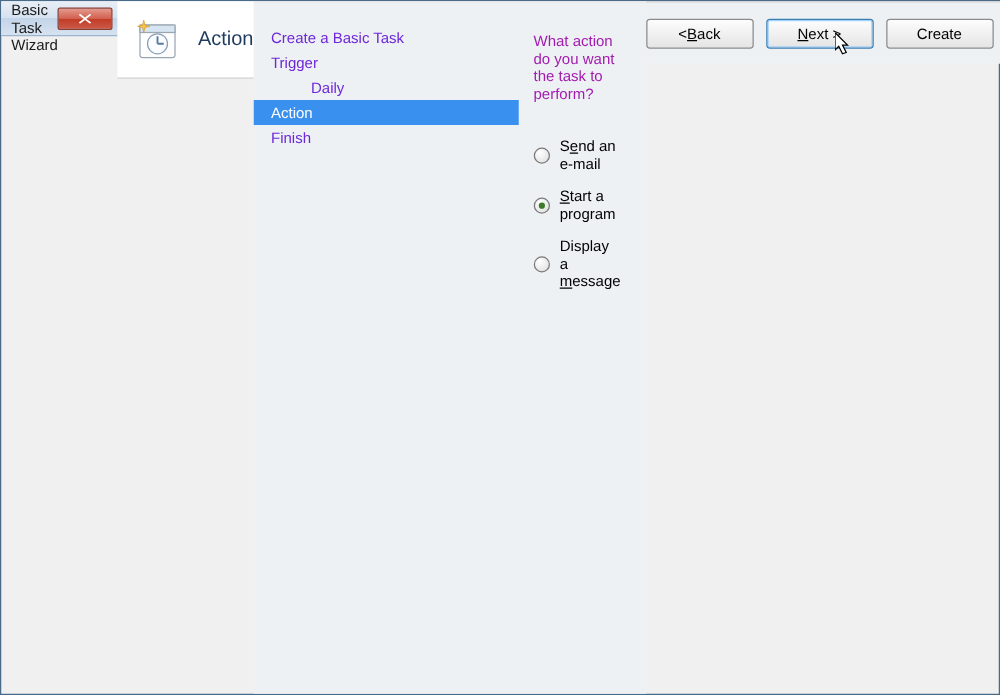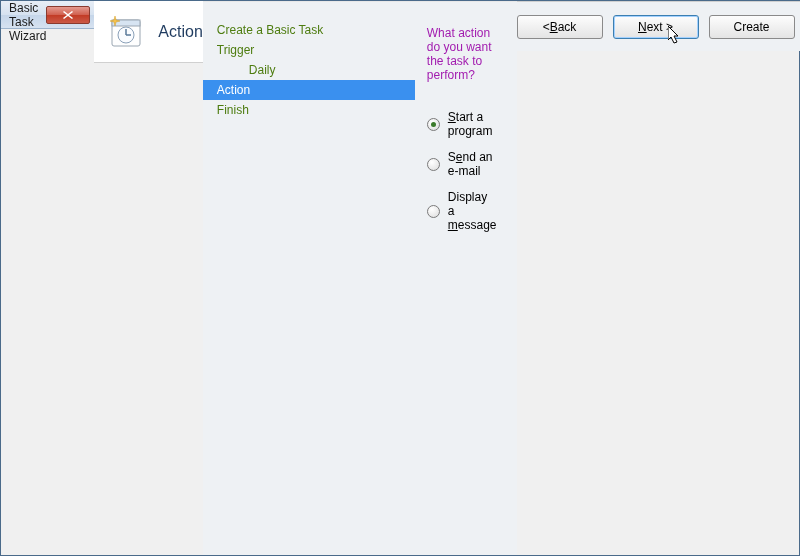--- a/index.html
+++ b/index.html
@@ -68,21 +68,21 @@
     display: flex;
     background: #eef1f4;
     border-top: 1px solid #e8e8e8;
   }
   .sidebar {
     width: 212px;
     padding-top: 18px;
   }
   .side-item {
     padding: 3px 0 3px 14px;
-    color: #4d7c0f;
+    color: #6d28d9;
     cursor: pointer;
   }
   .side-item.indent {
     padding-left: 46px;
   }
   .side-item.active {
     background: #3a90ef;
     color: #fff;
   }
   .content {
@@ -187,27 +187,27 @@
       <div class="side-item">Trigger</div>
       <div class="side-item indent">Daily</div>
       <div class="side-item active">Action</div>
       <div class="side-item">Finish</div>
     </div>
 
     <div class="content">
       <div class="question">What action do you want the task to perform?</div>
 
       <div class="radio-row">
+        <span class="radio"></span>
+        <span class="radio-label"><span>S</span><span class="mn">e</span><span>nd an e-mail</span></span>
+      </div>
+
+      <div class="radio-row">
         <span class="radio checked"></span>
         <span class="radio-label"><span></span><span class="mn">S</span><span>tart a program</span></span>
-      </div>
-
-      <div class="radio-row">
-        <span class="radio"></span>
-        <span class="radio-label"><span>S</span><span class="mn">e</span><span>nd an e-mail</span></span>
       </div>
 
       <div class="radio-row">
         <span class="radio"></span>
         <span class="radio-label"><span>Display a </span><span class="mn">m</span><span>essage</span></span>
       </div>
     </div>
   </div>
 
   <div class="footer">

